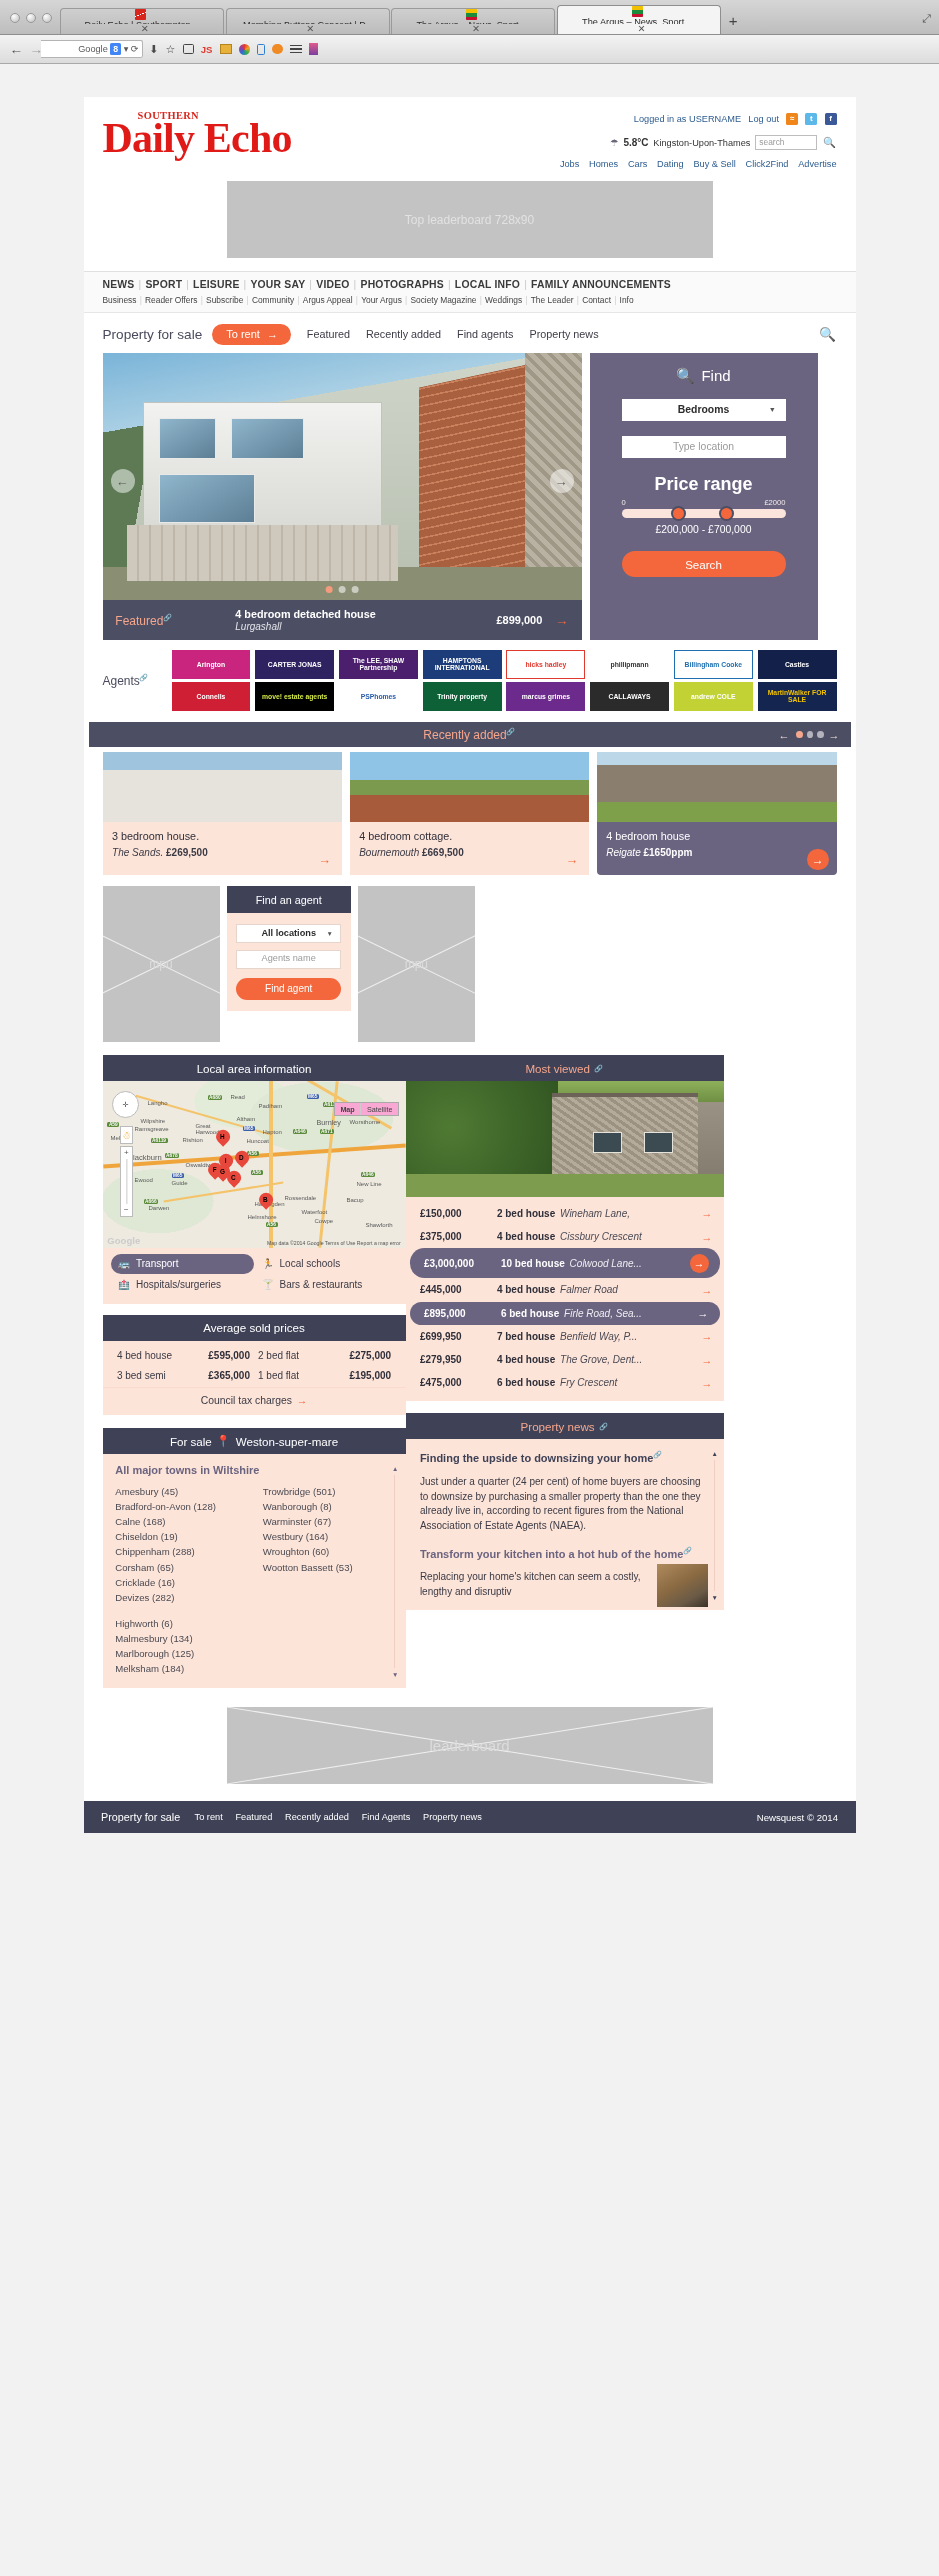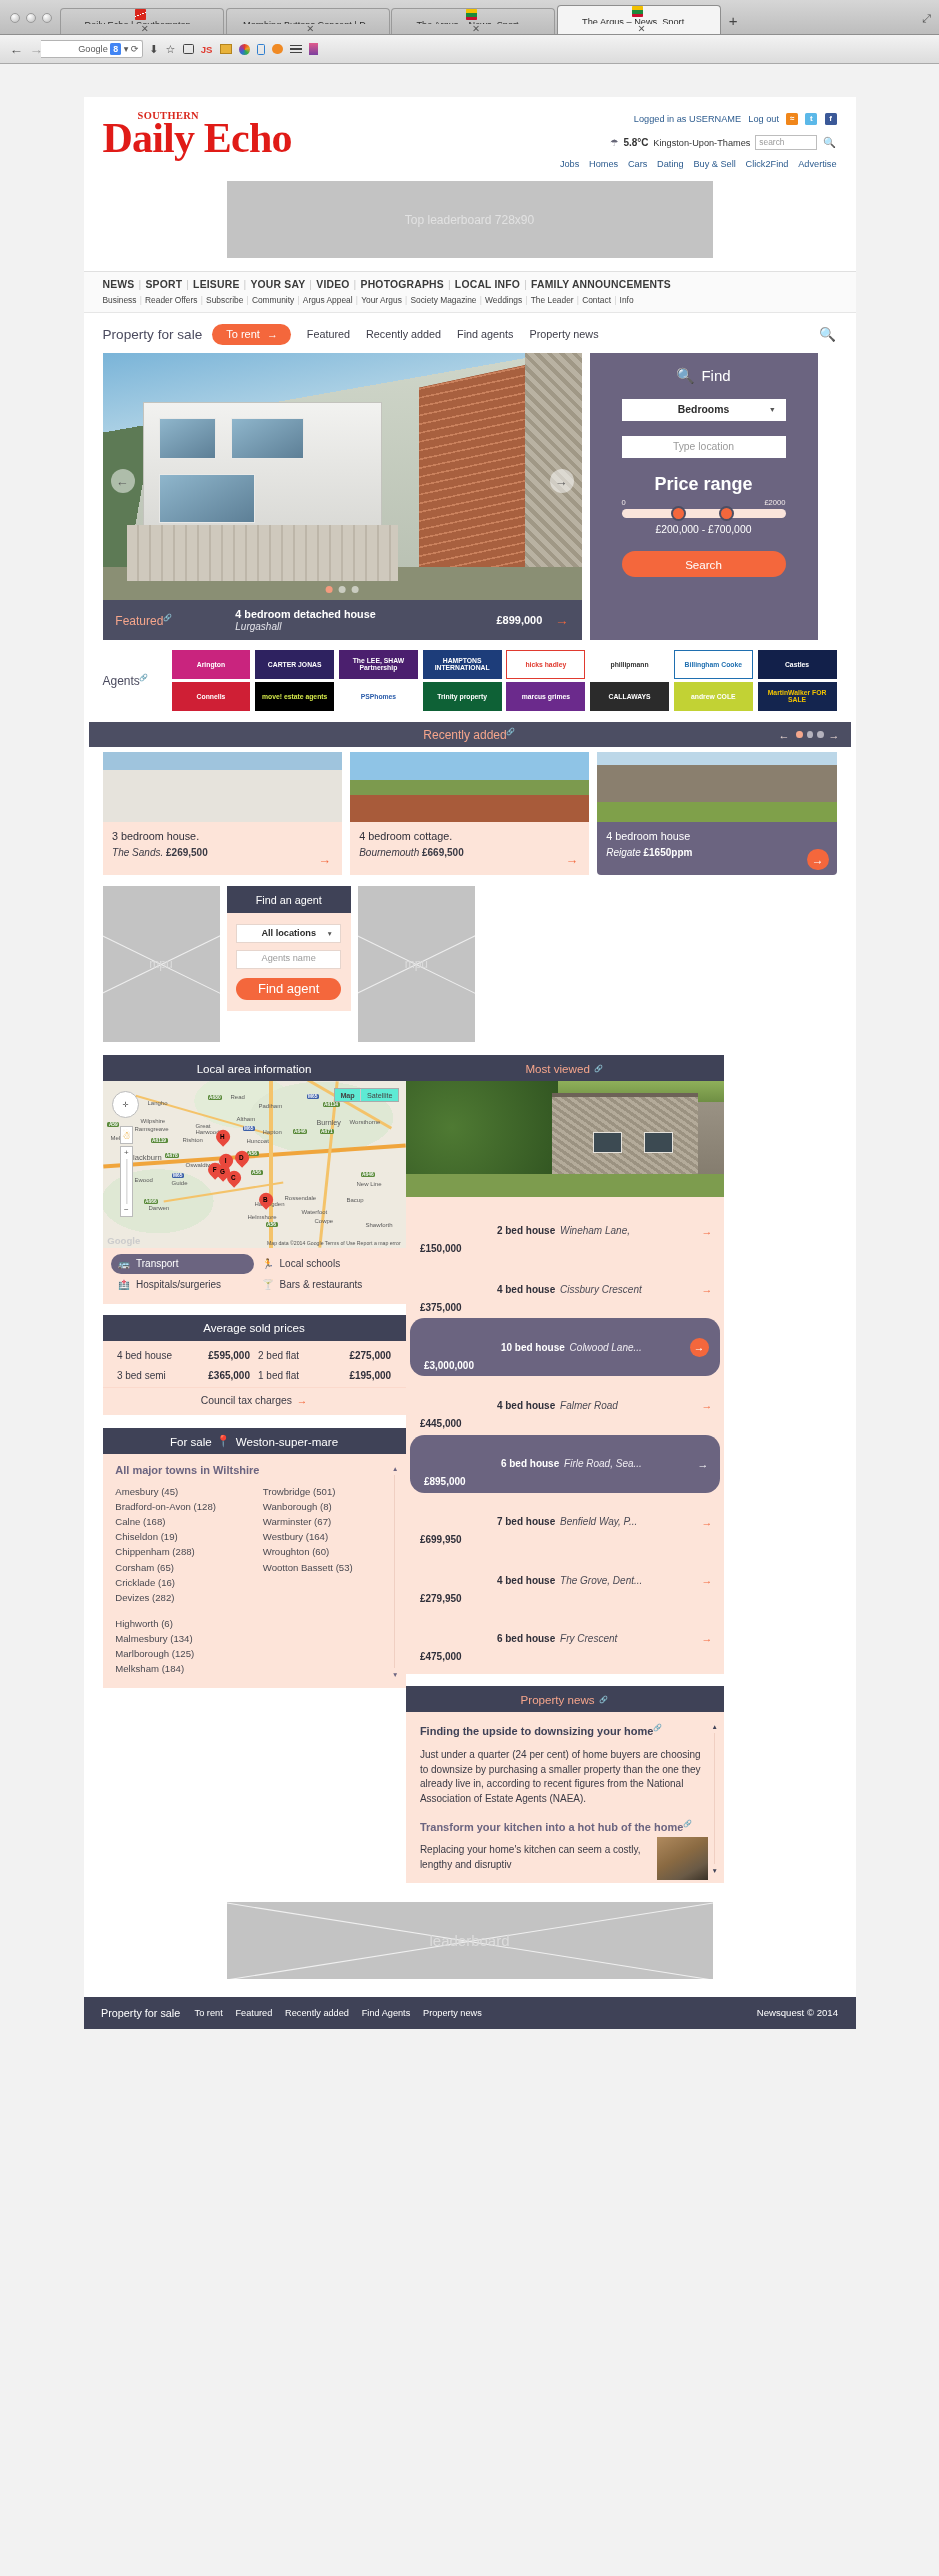--- a/index.html
+++ b/index.html
@@ -317,21 +317,21 @@
   .af-select, .af-input {
     width: 100%; height: 19px; background: #fff; border: 0.8px solid #e6d5cd;
     font-size: 9.2px; color: #2c2c2c; text-align: center; line-height: 17.5px;
     position: relative; display: flex; align-items: center; justify-content: center;
   }
   .af-select { font-weight: bold; }
   .af-select .caret { position: absolute; right: 7.2px; font-size: 6.4px; color: #555; }
   .af-input { margin-top: 6.4px; color: #9a9a9a; }
   .btn-findagent {
     width: 100%; height: 21.5px; background: #f4673c; color: #fff; border: none;
-    border-radius: 12px; font-size: 13px; margin-top: 9.6px;
+    border-radius: 12px; font-size: 10px; margin-top: 9.6px;
     font-family: "Liberation Sans", sans-serif;
   }
 
   
   .lower { display: flex; gap: 0; padding: 12.8px 19px 0 19px; align-items: flex-start; }
   .col-l { width: 303px; }
   .col-r { width: 318px; }
   .panel-head {
     background: #3f4257; color: #fff; height: 26px;
     display: flex; align-items: center; justify-content: center; font-size: 11.6px; gap: 4.8px;
@@ -378,22 +378,22 @@
     background: #fff; border: 0.8px solid #bbb; color: #e8a020; font-size: 10.4px;
     display: flex; align-items: center; justify-content: center;
   }
   .map-zoom {
     position: absolute; left: 17.5px; top: 65px; width: 12.8px; background: #fff;
     border: 0.8px solid #bbb; font-size: 8px; color: #555; text-align: center;
   }
   .map-zoom div { height: 12px; line-height: 12px; }
   .map-zoom .bar { height: 45px; background: linear-gradient(#ddd,#ddd) center/1.6px 100% no-repeat; }
   .map-type {
-    position: absolute; right: 6.4px; top: 7px; display: flex; font-size: 7.2px;
-    background: #5eead4; border: 0.8px solid #aaa;
+    position: absolute; right: 6.4px; top: 21px; display: flex; font-size: 7.2px;
+    background: #f9a8d4; border: 0.8px solid #aaa;
   }
   .map-type div { padding: 1.6px 5.6px; color: #444; }
   .map-type div.on { font-weight: bold; border-right: 0.8px solid #ccc; }
   .map-credit { position: absolute; left: 4.8px; bottom: 1.6px; font-size: 9.6px; color: #ccc; font-weight: bold; }
   .map-attr { position: absolute; right: 4.8px; bottom: 1.6px; font-size: 5.2px; color: #555; }
 
   .map-tabs { background: #fde4d9; padding: 5.6px 8px 8.8px 8px; }
   .mt-row { display: flex; }
   .mt-item {
     flex: 1; display: flex; align-items: center; gap: 5.6px;
@@ -417,21 +417,21 @@
     background: repeating-linear-gradient(35deg,#b4ab9a 0 3.2px,#9b9281 3.2px 6.4px); }
   .mv-roof { position: absolute; right: 8%; top: 10%; width: 46%; height: 20%; background: #6d6257; }
   .mv-win { position: absolute; background: #3c4a52; border: 1.6px solid #e6e3dc; }
   .mv-lawn { position: absolute; left: 0; bottom: 0; width: 100%; height: 20%; background: #7d9c4e; }
   .mv-list { background: #fde4d9; padding: 4.8px 0 6.4px 0; }
   .mv-row {
     display: flex; align-items: center; font-size: 10px; color: #2f2f3a;
     padding: 5.6px 11px 5.6px 14.4px; position: relative;
   }
   .mv-row.hl { background: #6b6480; color: #fff; border-radius: 14.4px; margin: 0 4px; }
-  .mv-price { font-weight: bold; width: 77px; flex: 0 0 77px; margin-top: 36px; }
+  .mv-price { font-weight: bold; width: 77px; flex: 0 0 77px; }
   .mv-beds { font-weight: bold; margin-right: 4.8px; }
   .mv-addr { font-style: italic; color: #4a4a55; }
   .mv-row.hl .mv-addr { color: #f0edf2; }
   .mv-go { margin-left: auto; color: #f4673c; font-size: 11px; }
   .mv-row.hl .mv-go { color: #fff; }
   .mv-go-circ {
     margin-left: auto; width: 19px; height: 19px; border-radius: 50%; background: #f4673c;
     color: #fff; display: flex; align-items: center; justify-content: center; font-size: 10.4px;
   }
 

